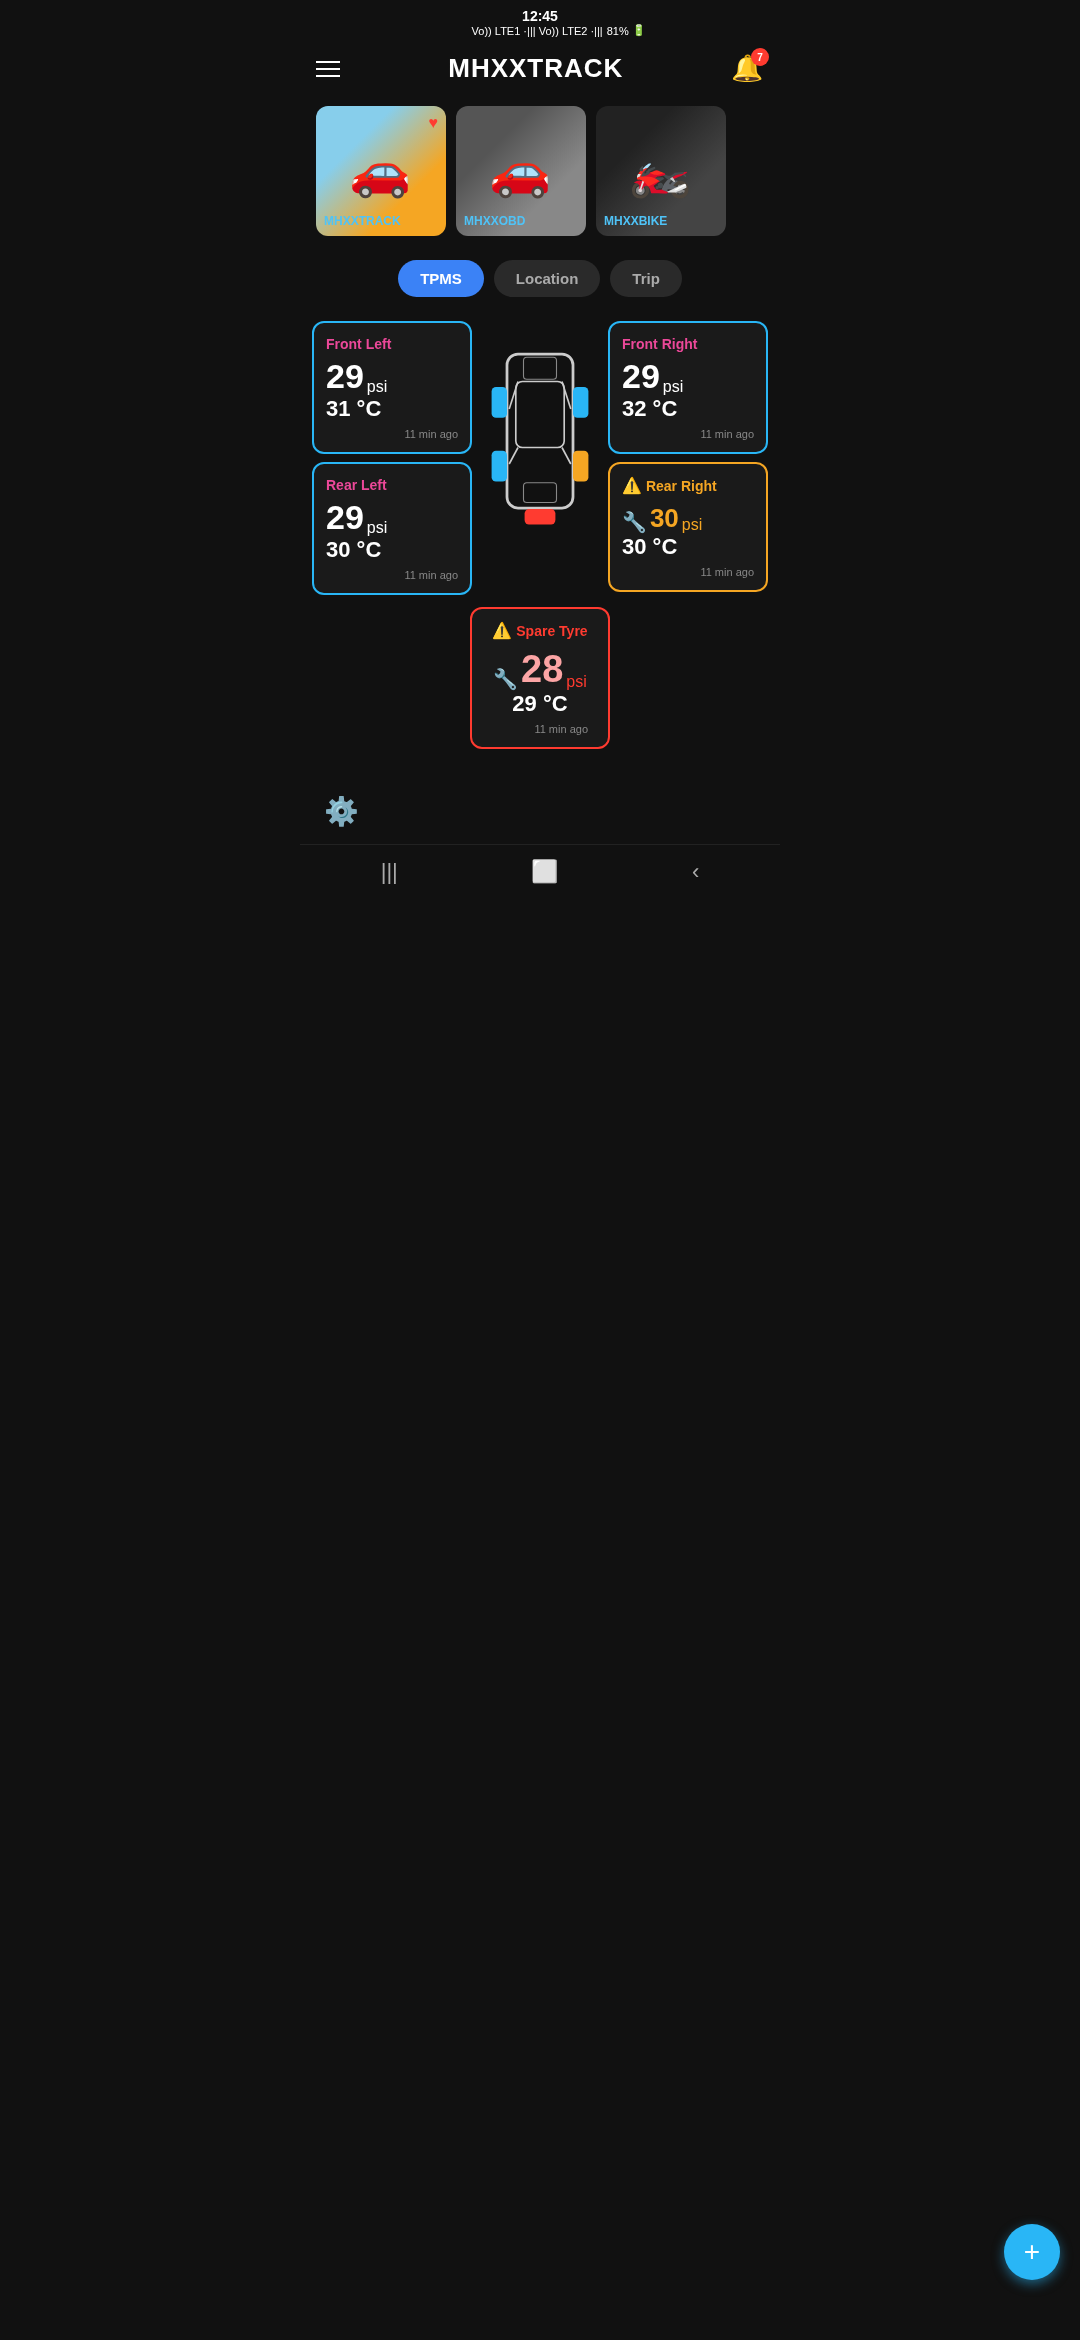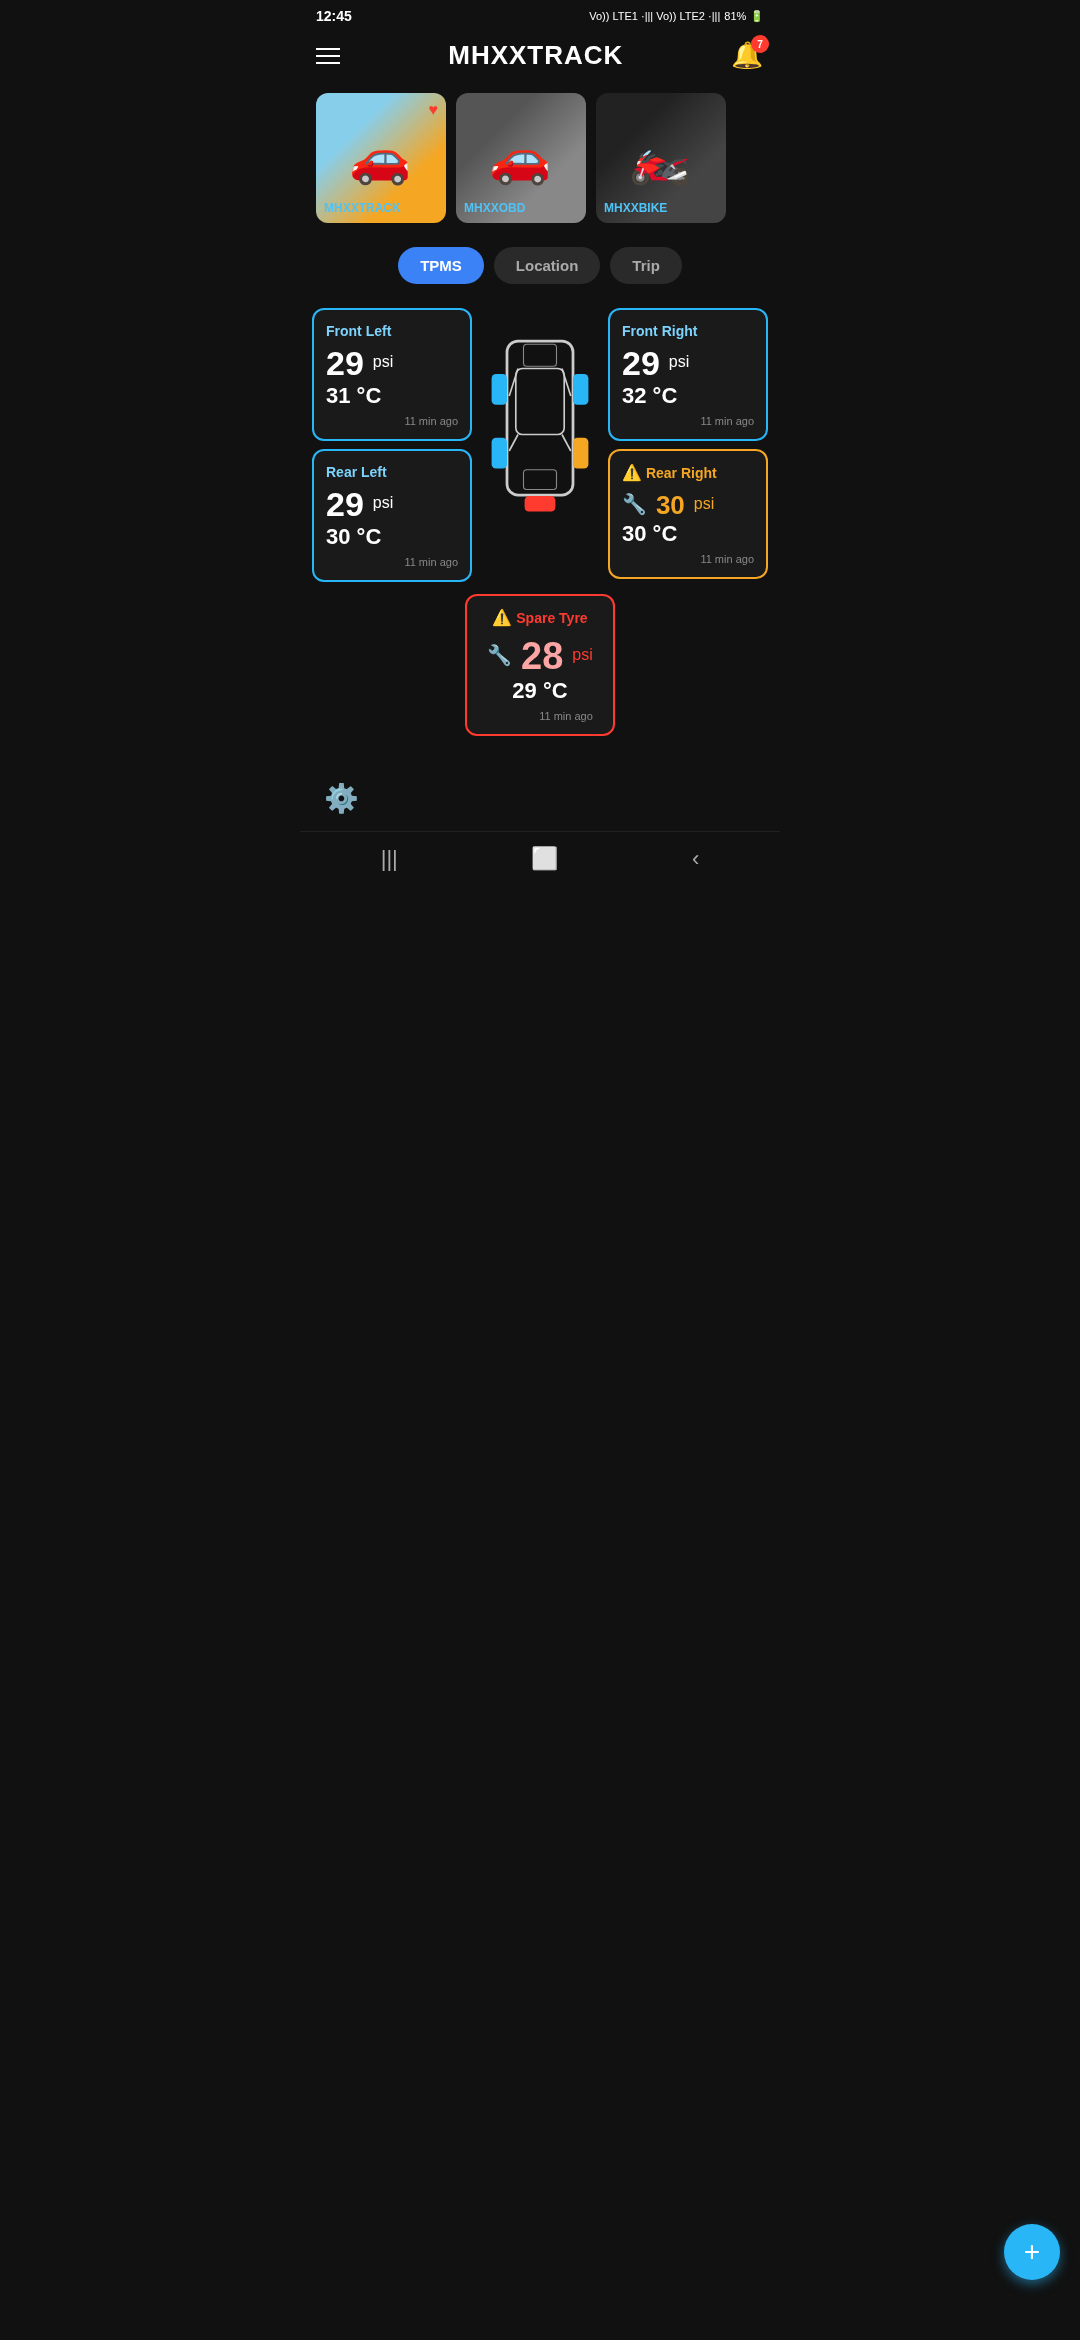--- a/index.html
+++ b/index.html
@@ -17,20 +17,21 @@
     }
 
     
     .status-bar {
       display: flex;
       justify-content: space-between;
       align-items: center;
       padding: 8px 16px 4px;
       font-size: 12px;
       color: #fff;
+      flex-direction: column;
     }
     .status-left { font-weight: bold; font-size: 14px; }
     .status-right { display: flex; align-items: center; gap: 4px; font-size: 11px; margin-left: 38px; }
 
     
     .header {
       display: flex;
       align-items: center;
       justify-content: space-between;
       padding: 12px 16px;
@@ -138,21 +139,21 @@
       padding: 12px;
       border: 2px solid #29b6f6;
       background: #1a1a1a;
       min-width: 120px;
     }
     .tire-card-warning {
       border-color: #f5a623;
       background: #1a1a1a;
     }
 
-    .tire-label { font-size: 14px; font-weight: bold; color: #7dd3fc; line-height: 1.3; }
+    .tire-label { font-size: 14px; font-weight: bold; color: #ec4899; line-height: 1.3; }
     .tire-label-warning { color: #f5a623; }
     .tire-label-danger { color: #ff3b30; }
 
     .tire-pressure {
       font-size: 34px;
       font-weight: bold;
       color: #fff;
       margin-top: 4px;
     }
     .tire-pressure-warning { color: #f5a623; font-size: 26px; }
@@ -223,21 +224,21 @@
     
     .sys-nav {
       display: flex;
       justify-content: space-around;
       align-items: center;
       padding: 14px;
       border-top: 1px solid #222;
       background: #111;
     }
     .sys-nav-icon { font-size: 22px; color: #aaa; cursor: pointer; }
-    .pressure-row { display: flex; align-items: center; gap: 9px; }
+    .pressure-row { display: flex; align-items: flex-end; gap: 3px; }
     .warning-label-row { display: flex; align-items: center; gap: 4px; }
   </style>
 </head>
 <body>
 
 <div class="status-bar">
   <span class="status-left">12:45</span>
   <div class="status-right">
     <span>Vo)) LTE1 ·||| Vo)) LTE2 ·|||</span>
     <span>81%</span>

